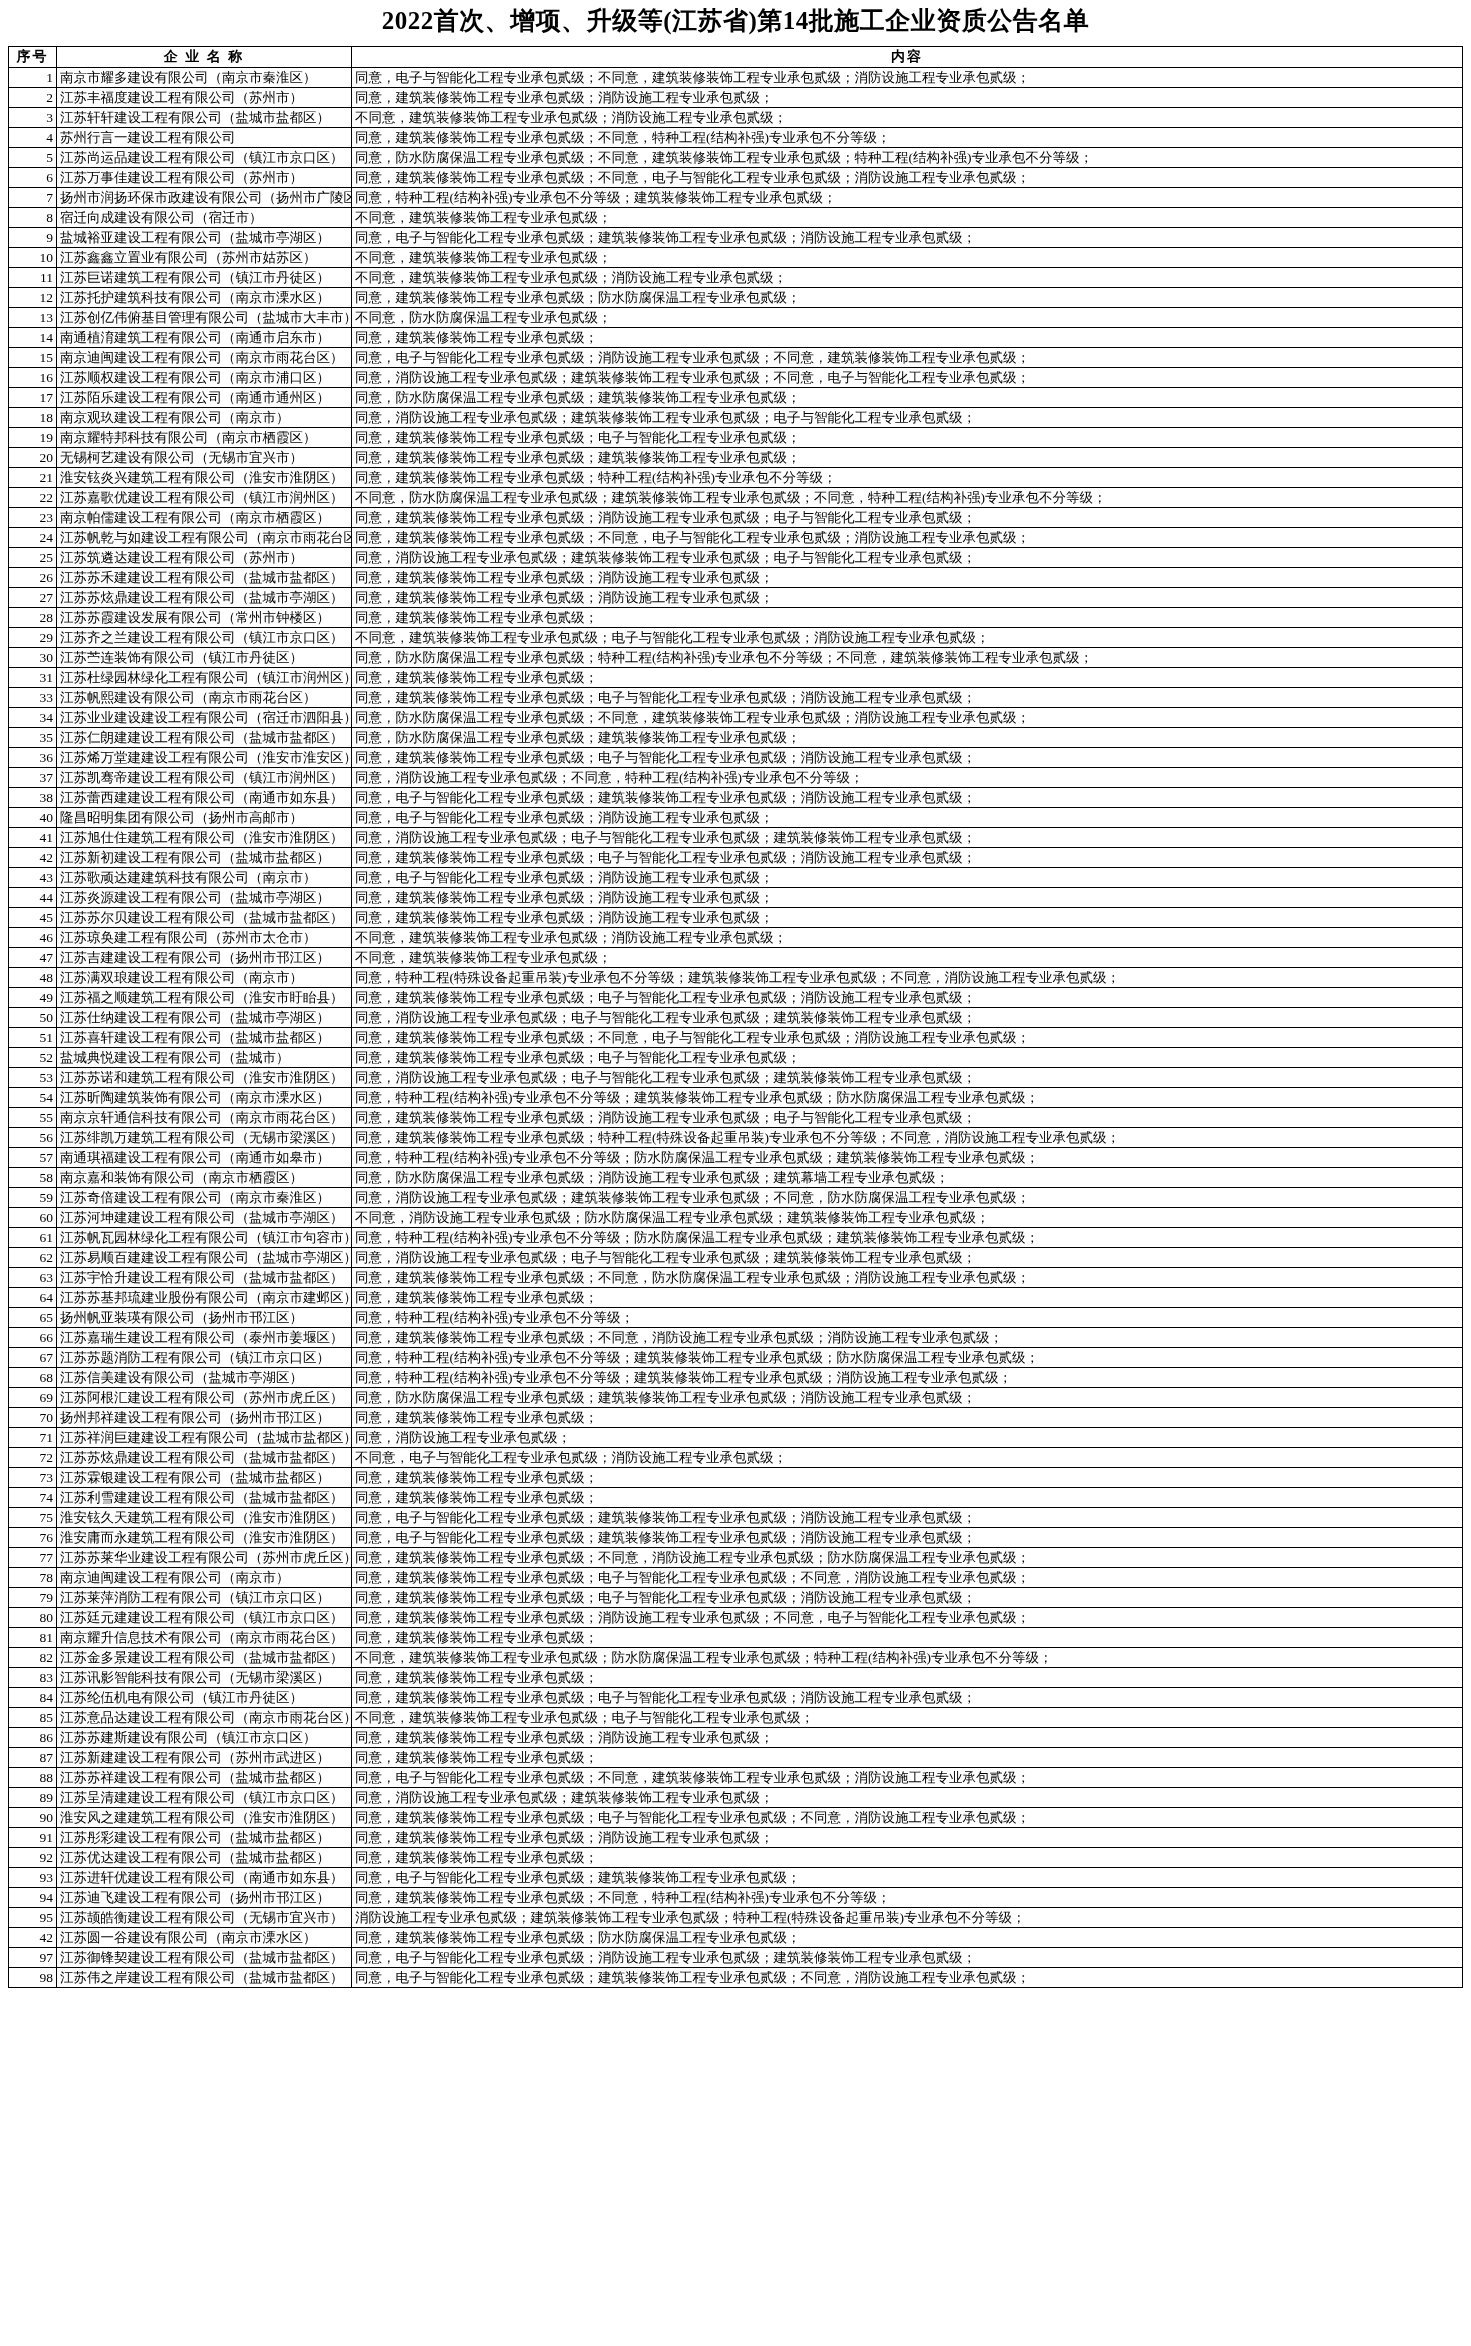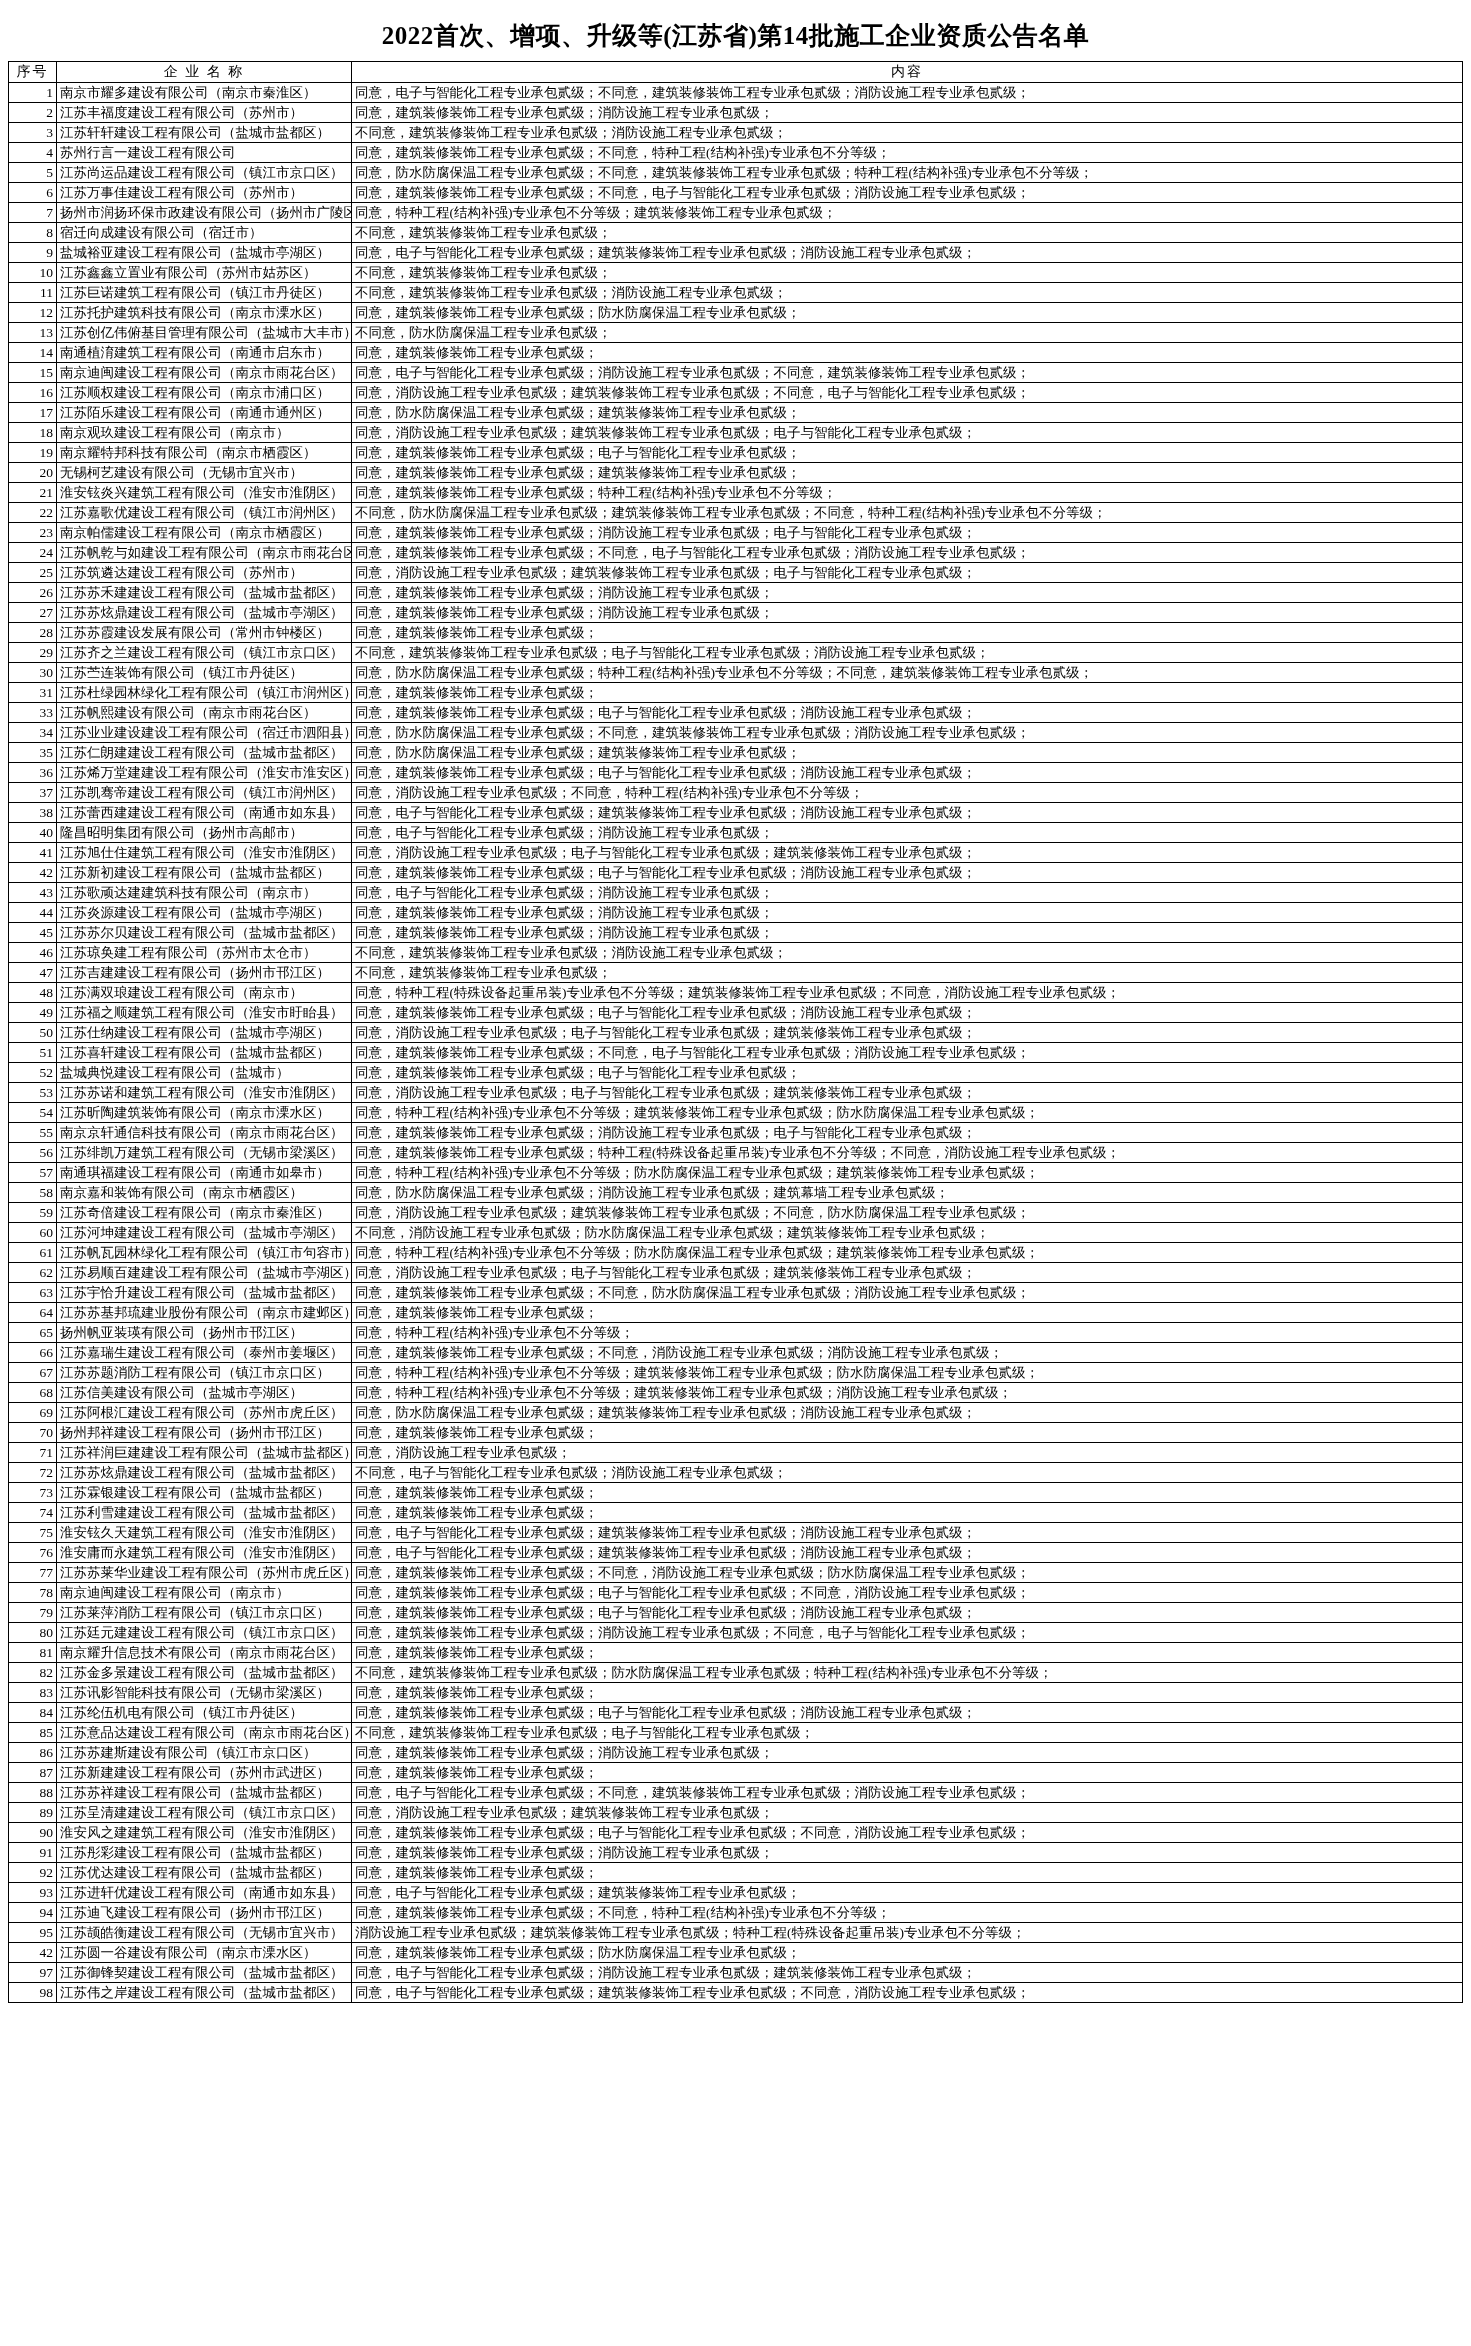--- a/index.html
+++ b/index.html
@@ -8,21 +8,21 @@
     background: #ffffff;
   }
   body {
     width: 1471px;
     font-family: "Liberation Serif", "DejaVu Serif", serif;
     color: #000000;
   }
   #page {
     width: 1471px;
     box-sizing: border-box;
-    padding: 15px 8px 4px 8px;
+    padding: 0 8px 4px 8px;
   }
   #doc-title {
     text-align: center;
     font-size: 25px;
     font-weight: bold;
     letter-spacing: 0.5px;
     padding: 4px 0 9px 0;
     font-family: "Liberation Serif", "DejaVu Serif", serif;
   }
   table.grid {
@@ -34,21 +34,21 @@
     border: 1px solid #000000;
     font-size: 13.5px;
     line-height: 1.0;
     padding: 1px 3px;
     vertical-align: middle;
     white-space: nowrap;
     overflow: hidden;
   }
   table.grid th {
     text-align: center;
-    font-weight: normal;
+    font-weight: bold;
     letter-spacing: 2px;
     font-size: 14px;
     height: 18px;
   }
   col.c-idx { width: 48px; }
   col.c-name { width: 295px; }
   col.c-content { width: auto; }
   td.idx {
     text-align: right;
     padding-right: 4px;

